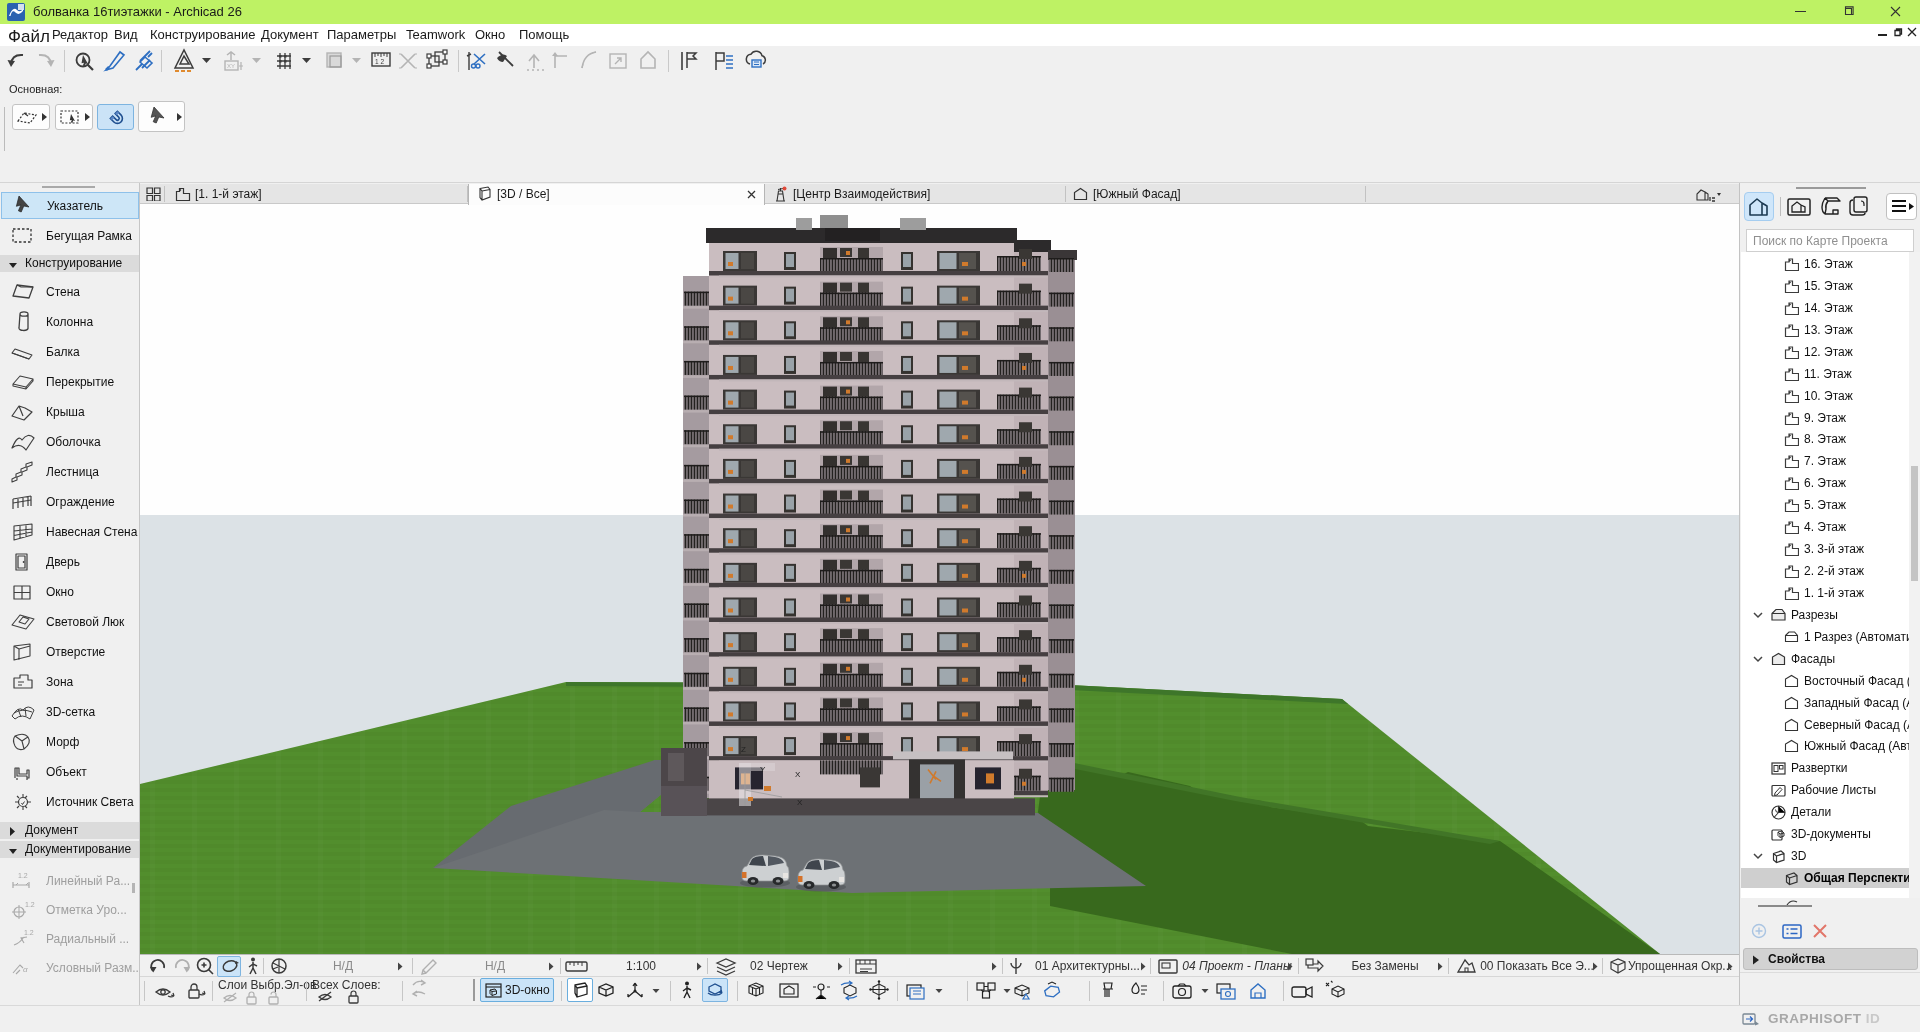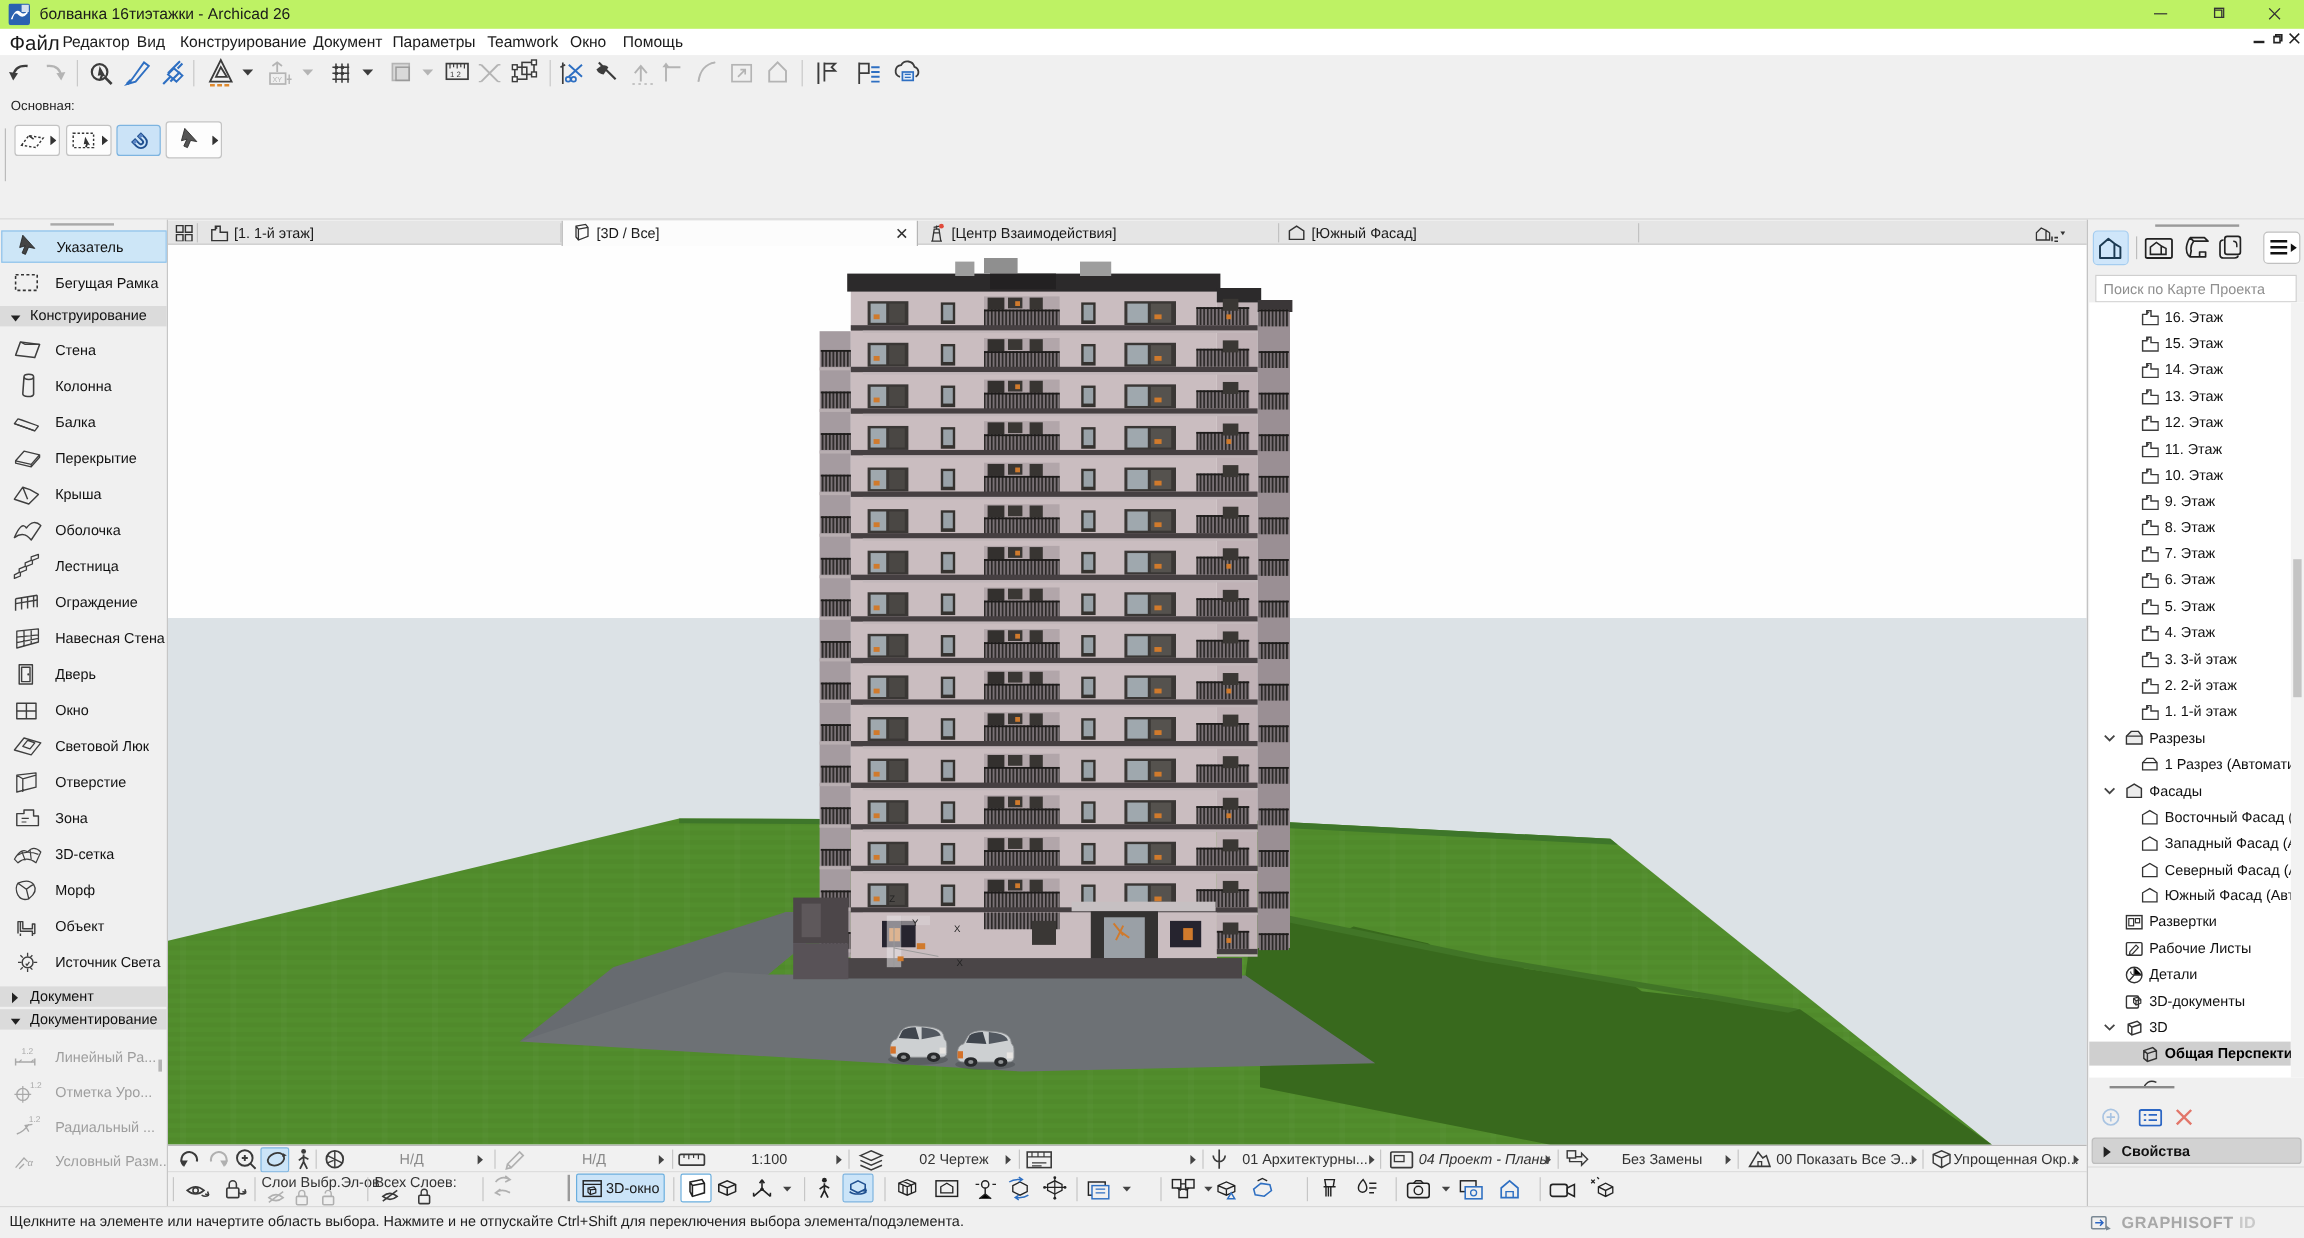--- a/index.html
+++ b/index.html
@@ -1151,21 +1151,21 @@
       <path d="M5 6 v3 M9 6 v4 M13 6 v3 M17 6 v4" stroke="#3a3a3a" stroke-width="1"></path>
     </svg>
     <span class="abs txt" style="left:460px;top:4px;font-size:12px;color:#333;width:82px;text-align:center;">1:100</span>
     <svg class="abs" style="left:556px;top:7px" width="6" height="9" viewBox="0 0 6 9">
       <path d="M1 0.5 l4.5 4 l-4.5 4 Z" fill="#444"></path>
     </svg>
     <span class="abs" style="left:567px;top:3px;width:1px;height:16px;background:#c6c6c6"></span>
     <svg class="abs" style="left:574px;top:1px" width="24" height="20" viewBox="0 0 24 20">
       <path d="M3 7 L12 3 L21 7 L12 11 Z M3 11 L12 15 L21 11 M3 15 L12 19 L21 15" fill="none" stroke="#3a3a3a" stroke-width="1.3"></path>
     </svg>
-    <span class="abs txt" style="left:610px;top:4px;font-size:12px;color:#333;width:90px;text-align:center;">02 Чертеж</span>
+    <span class="abs txt" style="left:610px;top:4px;font-size:12px;color:#333;width:90px;text-align:left;">02 Чертеж</span>
     <svg class="abs" style="left:697px;top:7px" width="6" height="9" viewBox="0 0 6 9">
       <path d="M1 0.5 l4.5 4 l-4.5 4 Z" fill="#444"></path>
     </svg>
     <span class="abs" style="left:709px;top:3px;width:1px;height:16px;background:#c6c6c6"></span>
     <svg class="abs" style="left:714px;top:1px" width="24" height="20" viewBox="0 0 24 20">
       <rect x="2" y="4" width="20" height="13" fill="none" stroke="#3a3a3a" stroke-width="1.3"></rect>
       <path d="M2 8 h20 M6 4 v4 M11 4 v4 M16 4 v4 M6 13 h12 M6 15.5 h8" stroke="#3a3a3a" stroke-width="1"></path>
     </svg>
     <span class="abs txt" style="left:745px;top:20px;font-size:12px;color:#333;width:130px;text-align:center;">Вся Модель</span>
     <svg class="abs" style="left:851px;top:7px" width="6" height="9" viewBox="0 0 6 9">
@@ -1578,19 +1578,18 @@
     </svg>
     <div class="abs" style="left:3px;top:765px;width:175px;height:22px;background:#d2d2d2;border:1px solid #bdbdbd;border-radius:3px">
 <svg class="abs" style="left:8px;top:6px" width="8" height="10" viewBox="0 0 8 10">
         <path d="M1 0.5 l6 4.5 l-6 4.5 Z" fill="#222"></path>
       </svg>
 <span class="abs txt" style="left:24px;top:3px;font-size:12px;color:#111;font-weight:bold">Свойства</span>
     </div>
     <span class="abs" style="left:0;top:789px;width:181px;height:1px;background:#dcdcdc"></span>
   </div>
 <div class="abs" style="left:0;top:1005px;width:1920px;height:27px;background:#f0f0f0;border-top:1px solid #d9d9d9">
-    <span class="abs txt" style="left:8px;top:5px;font-size:12px;color:#222">Щелкните на элементе или начертите область выбора. Нажмите и не отпускайте Ctrl+Shift для переключения выбора элемента/подэлемента.</span>
     <svg class="abs" style="left:1742px;top:6px" width="18" height="15" viewBox="0 0 18 15">
       <rect x="1" y="2" width="12" height="10" rx="1" fill="none" stroke="#7a8894" stroke-width="1.3"></rect>
       <path d="M4 7 h6 m-2 -2.5 l2.5 2.5 l-2.5 2.5" fill="none" stroke="#2b66c4" stroke-width="1.2"></path>
       <path d="M13 9 l4 3 l-4 1.5 Z" fill="#7a8894"></path>
     </svg>
     <span class="abs txt" style="left:1768px;top:5px;font-size:13.5px;color:#a8a8a8;font-weight:bold;letter-spacing:0.5px">GRAPHISOFT <span style="color:#c9c9c9">ID</span></span>
   </div>
 </body></html>

